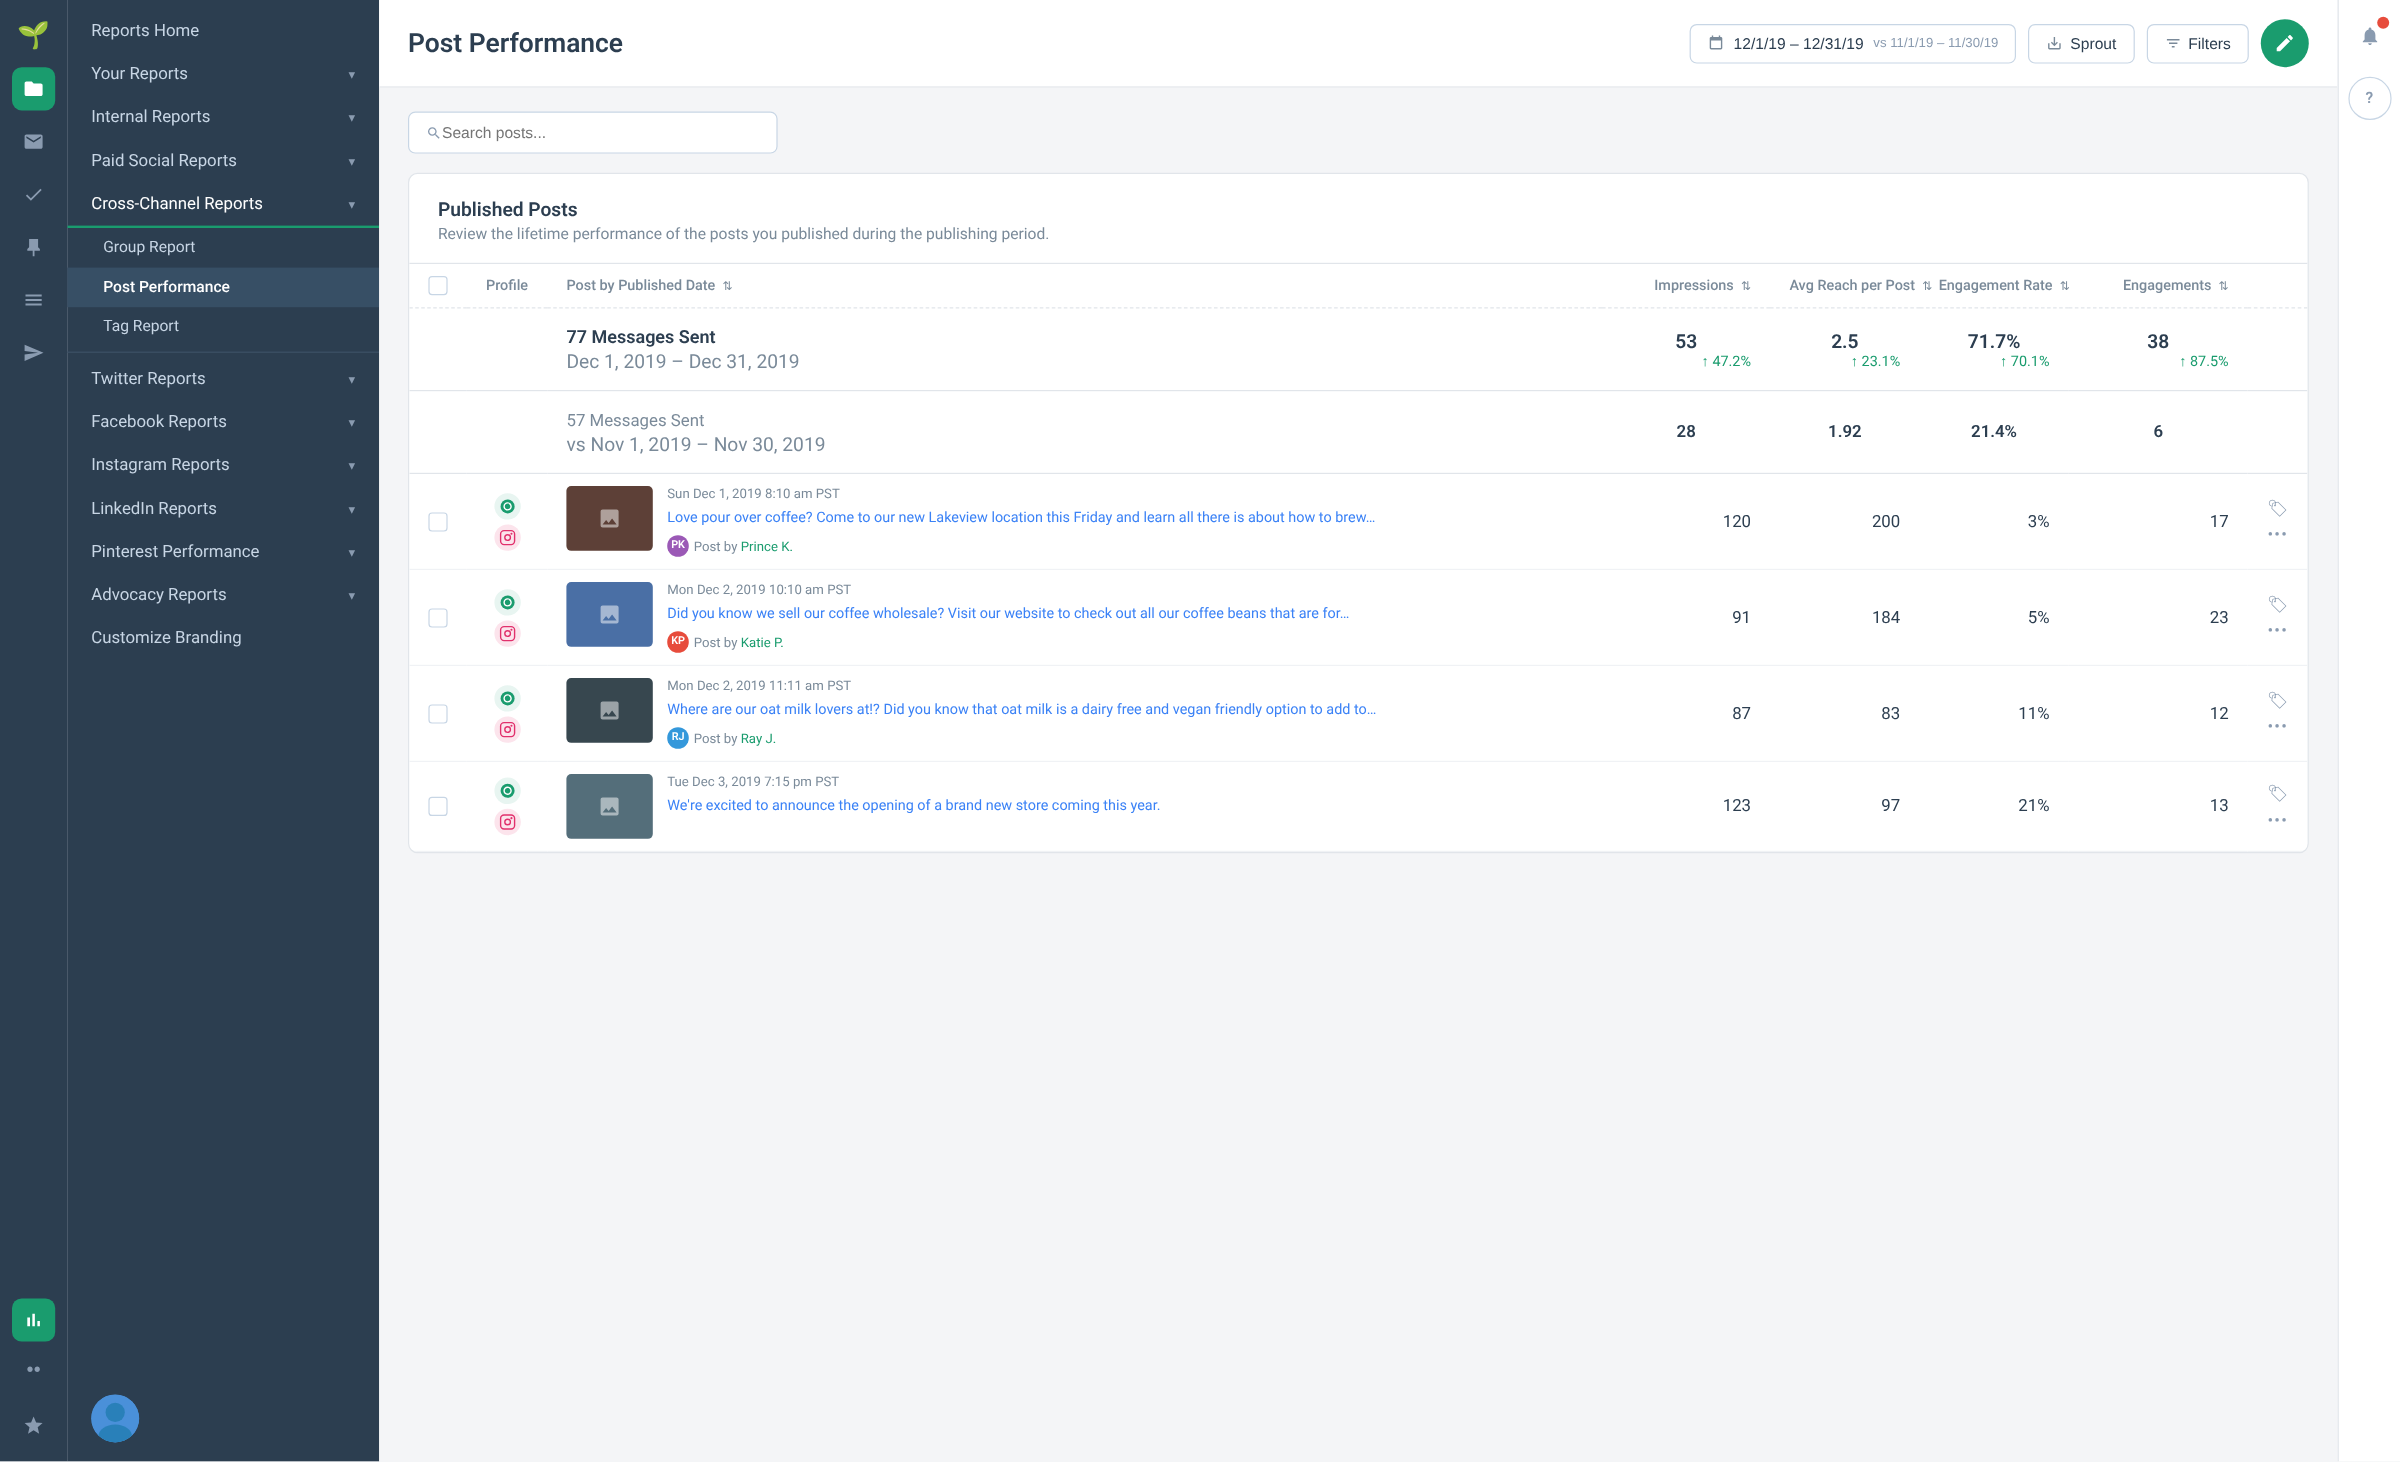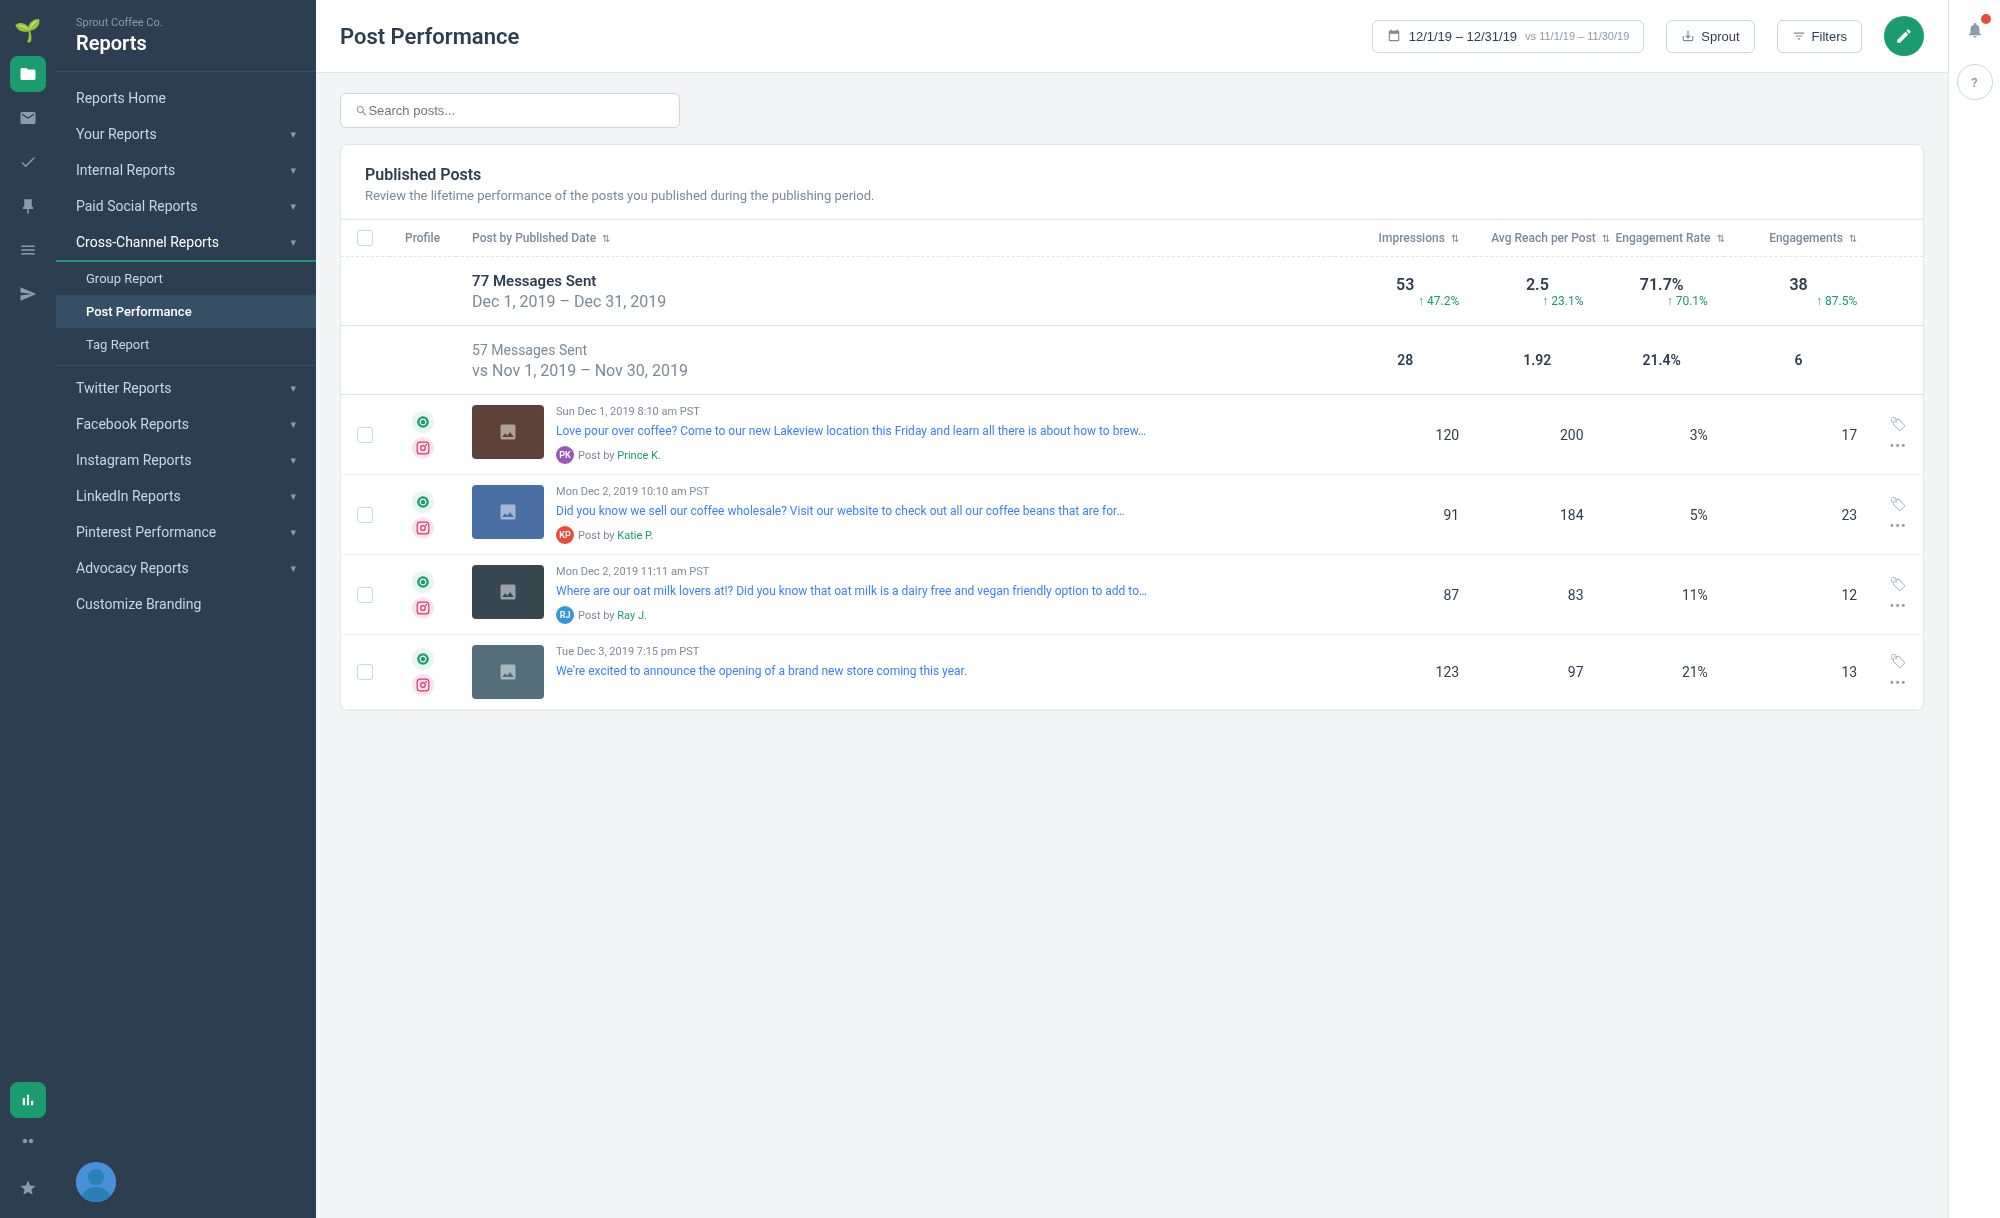--- a/index.html
+++ b/index.html
@@ -75,21 +75,21 @@
     .topbar {
       background: white;
       padding: 16px 24px;
       display: flex;
       align-items: center;
       justify-content: space-between;
       border-bottom: 1px solid #e1e5ea;
       flex-shrink: 0;
     }
     .topbar-title { font-size: 22px; font-weight: 600; color: #2c3e50; }
-    .topbar-actions { display: flex; align-items: center; gap: 22px; }
+    .topbar-actions { display: flex; align-items: center; gap: 10px; }
 
     .date-range-btn {
       display: flex; align-items: center; gap: 8px;
       padding: 8px 14px;
       border: 1.5px solid #c8d6e5;
       border-radius: 6px;
       background: white;
       cursor: pointer;
       font-size: 13px;
       color: #2c3e50;
@@ -130,21 +130,21 @@
     .content { flex: 1; overflow-y: auto; padding: 20px 24px; }
 
     
     .search-bar {
       display: flex; align-items: center;
       border: 1.5px solid #c8d6e5;
       border-radius: 6px;
       padding: 9px 14px;
       background: white;
       margin-bottom: 16px;
-      width: 340px;
+      width: 308px;
     }
     .search-bar input {
       border: none; outline: none;
       font-size: 13px; color: #2c3e50;
       width: 100%;
       background: transparent;
     }
 
     
     .card {
@@ -309,24 +309,20 @@
       </svg>
   </div>
   <div class="rail-icon">
     <svg width="18" height="18" viewBox="0 0 24 24" fill="currentColor">
         <path d="M12 17.27L18.18 21l-1.64-7.03L22 9.24l-7.19-.61L12 2 9.19 8.63 2 9.24l5.46 4.73L5.82 21z"></path>
       </svg>
   </div>
 </div>
 
 <div class="sidebar">
-  <div class="sidebar-header">
-    <div class="company">Sprout Coffee Co.</div>
-    <div class="title">Reports</div>
-  </div>
 
   <div class="sidebar-nav">
 
     <div class="sidebar-item">
       <span>Reports Home</span>
     </div>
 
     <div class="sidebar-item">
       <span>Your Reports</span>
       <span class="chevron">▾</span>

